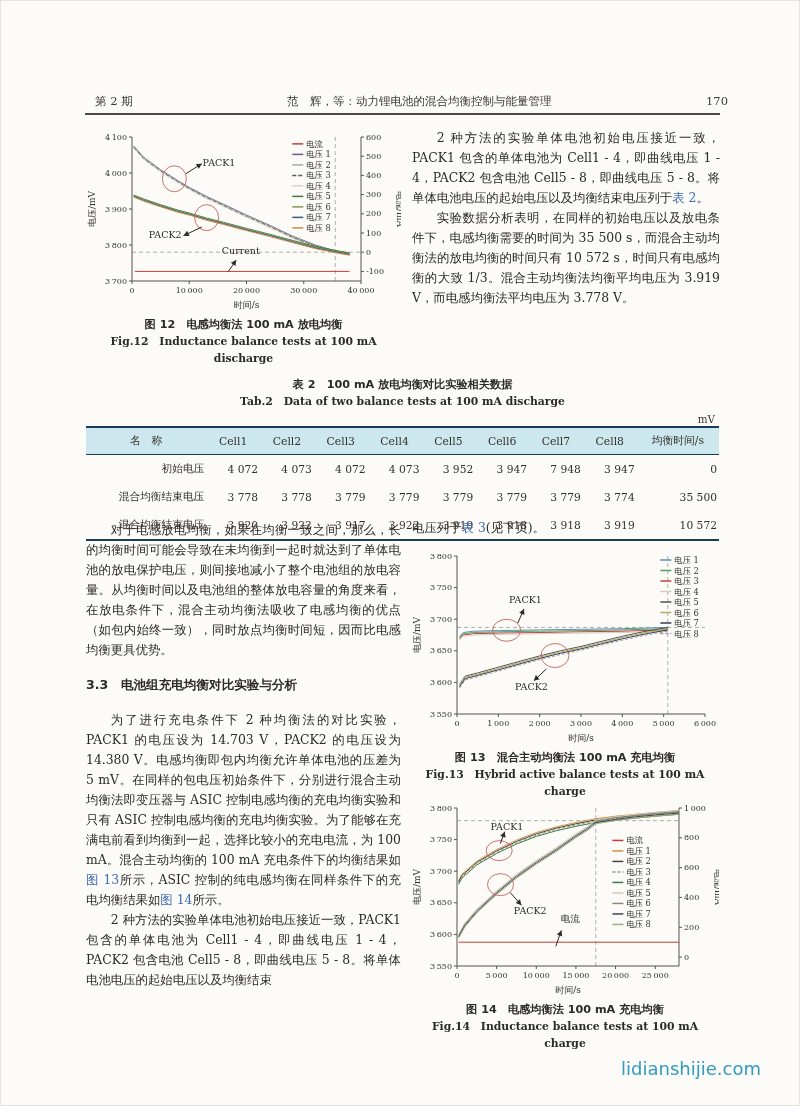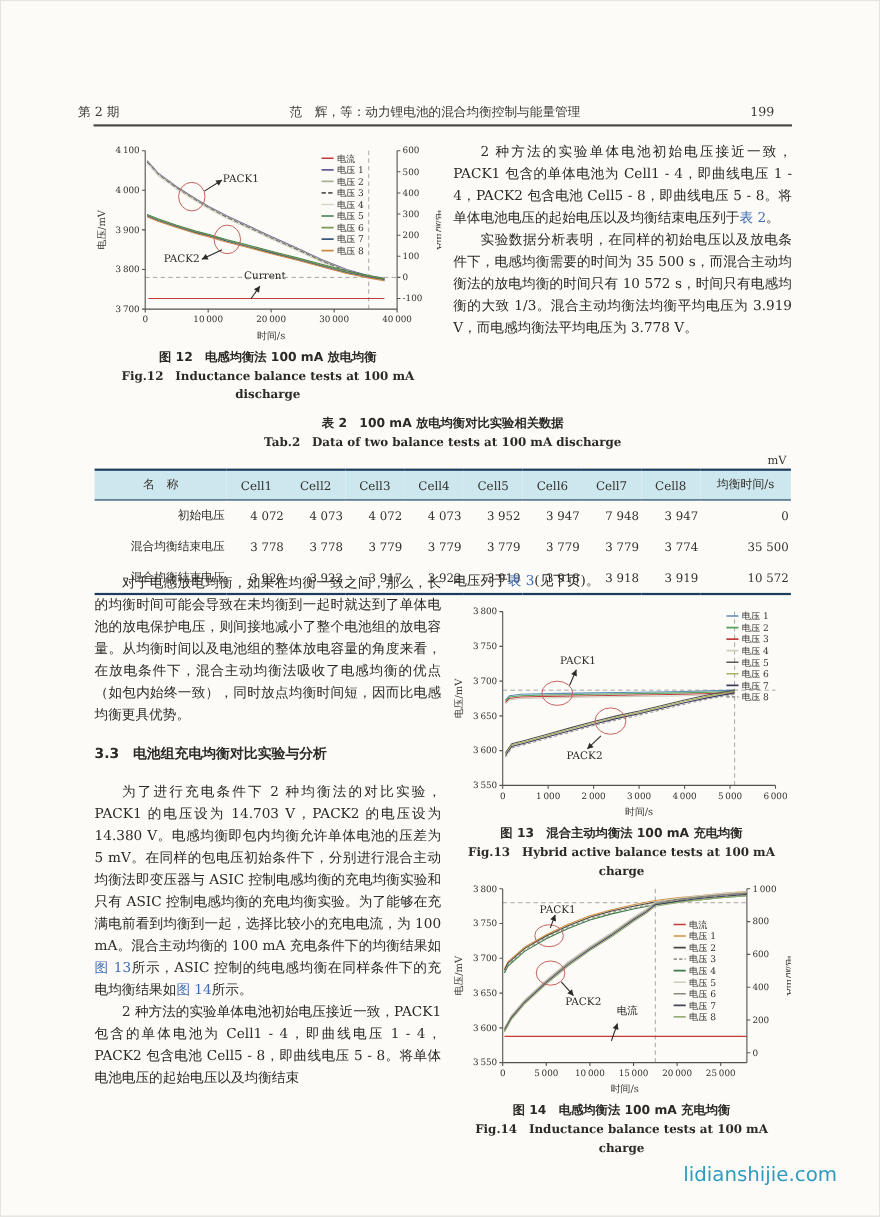--- a/index.html
+++ b/index.html
@@ -1,20 +1,20 @@
 <!DOCTYPE html>
 <html><head>
 <meta charset="utf-8">
 <style>
   *{margin:0;padding:0;box-sizing:border-box}
   html,body{background:#d9d9d6}
   body{font-family:"DejaVu Serif","Liberation Serif",serif}
   .page{position:relative;width:800px;height:1106px;margin:0 auto;background:#fcfbf8;
         color:#2c2a26;overflow:hidden;border:1px solid #e6e4de}
-  .hdr{position:absolute;top:93px;left:70px;width:633px;display:flex;
+  .hdr{position:absolute;top:93px;left:94px;width:633px;display:flex;
        justify-content:space-between;align-items:baseline;font-size:11.5px;color:#3c3a36}
   .hdr-rule{position:absolute;top:112px;left:84px;width:635px;height:2px;background:#4b4a47}
   .col{position:absolute;text-align:justify;font-size:12.4px;line-height:20px;color:#2c2a26}
   .col p{text-indent:2em}
   .col p.noindent{text-indent:0}
   .ref{color:#3f6cb3}
   .sec-head{font-family:"DejaVu Sans","Liberation Sans",sans-serif;font-weight:bold;
             font-size:12.6px;text-align:left;text-indent:0;margin:15px 0}
   .figblock{position:absolute}
   .cap{text-align:center;line-height:17px}
@@ -37,21 +37,21 @@
         font-family:"DejaVu Sans","Liberation Sans",sans-serif}
 </style>
 </head>
 <body>
 
 <div class="page">
 
   <div class="hdr">
     <span>第 2 期</span>
     <span>范　辉，等：动力锂电池的混合均衡控制与能量管理</span>
-    <span>199</span>
+    <span>170</span>
   </div>
   <div class="hdr-rule"></div>
 
   <div class="figblock" style="left:85px;top:124px;width:315px">
     <svg class="chart" width="315" height="188">
         <line x1="46" y1="127.2" x2="275" y2="127.2" stroke="#9b9b93" stroke-width="0.8" stroke-dasharray="4 3"></line>
         <line x1="249.23749999999998" y1="12" x2="249.23749999999998" y2="156" stroke="#9b9b93" stroke-width="0.8" stroke-dasharray="4 3"></line>
         <line x1="46" y1="12" x2="46" y2="156" stroke="#55534d" stroke-width="1"></line>
         <line x1="46" y1="156" x2="275" y2="156" stroke="#55534d" stroke-width="1"></line>
         <line x1="275" y1="12" x2="275" y2="156" stroke="#55534d" stroke-width="1"></line>

